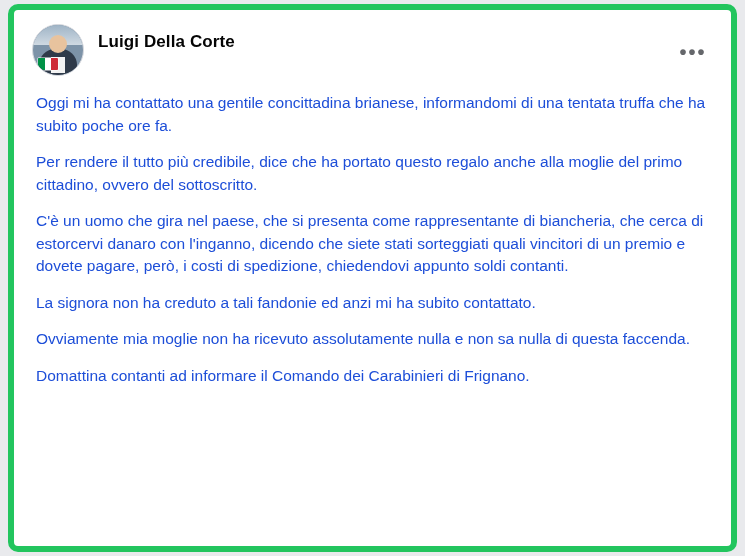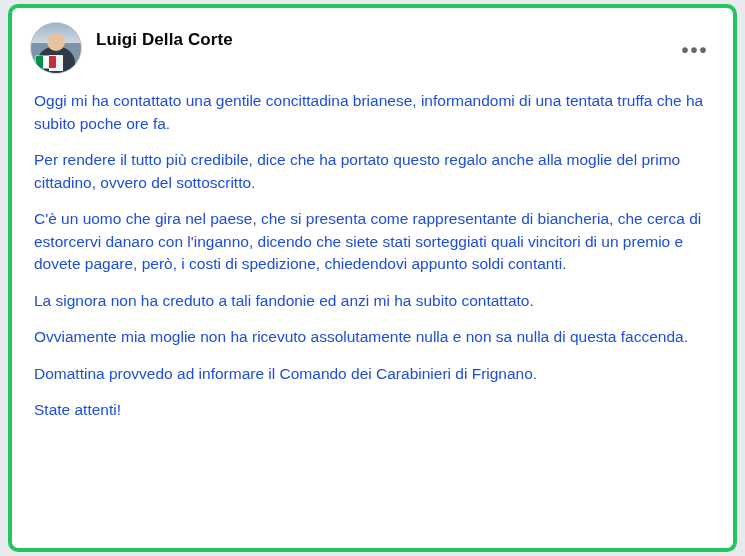--- a/index.html
+++ b/index.html
@@ -12,21 +12,21 @@
     font-family: "Liberation Sans", sans-serif;
   }
   .post-card {
     position: absolute;
     left: 8px;
     top: 4px;
     width: 729px;
     height: 548px;
     background: #ffffff;
     border-radius: 10px;
-    border: 4px solid #22c55e;
+    border: 6px solid #22c55e;
     overflow: hidden;
   }
   .post-header {
     display: flex;
     align-items: flex-start;
     padding: 14px 18px 0 18px;
     height: 70px;
   }
   .avatar {
     width: 52px;
@@ -141,17 +141,16 @@
     </div>
     <div class="menu-dots">•••</div>
   </div>
 
   <div class="post-body">
     <p>Oggi mi ha contattato una gentile concittadina brianese, informandomi di una tentata truffa che ha subito poche ore fa.</p>
     <p>Per rendere il tutto più credibile, dice che ha portato questo regalo anche alla moglie del primo cittadino, ovvero del sottoscritto.</p>
     <p>C'è un uomo che gira nel paese, che si presenta come rappresentante di biancheria, che cerca di estorcervi danaro con l'inganno, dicendo che siete  stati sorteggiati quali vincitori di un premio e dovete pagare, però, i costi di spedizione, chiedendovi appunto soldi contanti.</p>
     <p>La signora non ha creduto a tali fandonie ed anzi mi ha subito contattato.</p>
     <p>Ovviamente mia moglie non ha ricevuto assolutamente nulla e non sa nulla di questa faccenda.</p>
-    <p>Domattina provvedo ad informare il Comando dei Carabinieri di Frignano.</p>
-    <p>State attenti!</p>
+    <p>Domattina contanti ad informare il Comando dei Carabinieri di Frignano.</p>
   </div>
 
 </div>
 
 </body></html>

